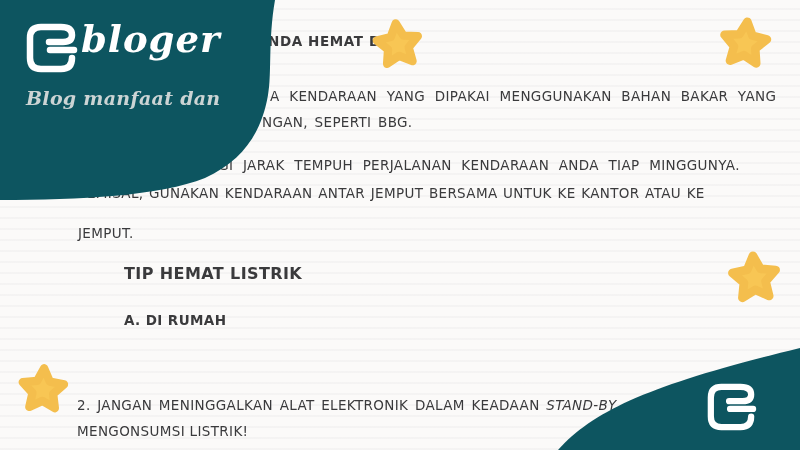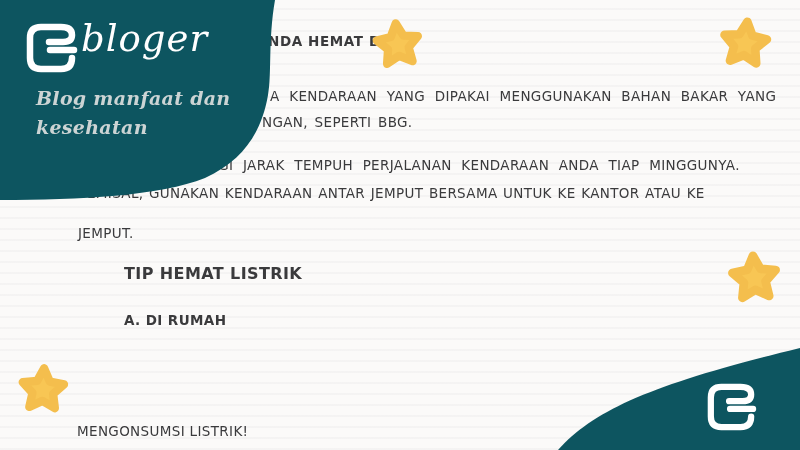--- a/index.html
+++ b/index.html
@@ -30,41 +30,42 @@
   .star polygon{stroke:#f4be4d;}
   .star-tc{left:366px;top:13px;transform:rotate(-6deg);}
   .star-tr{left:712px;top:11px;transform:rotate(6deg);}
   .star-mr{left:721px;top:245px;transform:rotate(-4deg);}
   .star-bl{left:11px;top:358px;transform:rotate(3deg);}
   .brand{position:absolute;left:0;top:0;z-index:4;}
   .logo-row{position:absolute;left:24px;top:23px;width:300px;height:66px;}
   .logo-icon{position:absolute;left:0;top:0;}
   .logo-icon-br{position:absolute;left:705px;top:383px;z-index:4;}
   .logo-text{position:absolute;left:57px;top:-6px;color:#ffffff;
-             font-family:"DejaVu Serif",serif;font-style:italic;font-weight:normal;
+             font-family:"DejaVu Serif",serif;font-style:italic;font-weight:bold;
              font-size:37px;letter-spacing:1px;}
-  .tagline{position:absolute;left:36px;top:84px;width:230px;
+  .tagline{position:absolute;left:26px;top:84px;width:230px;
            font-family:"DejaVu Serif",serif;font-style:italic;font-weight:bold;
            font-size:19px;line-height:29px;color:#ccd4d4;letter-spacing:.3px;}
 </style>
 </head>
 <body>
 
 <div id="stage">
 
   <div class="paper"></div>
 
   <div class="docline l-bbm">NDA HEMAT BBM</div>
   <div class="docline l-p1a">A KENDARAAN YANG DIPAKAI MENGGUNAKAN BAHAN BAKAR YANG</div>
   <div class="docline l-p1b">NGAN, SEPERTI BBG.</div>
   <div class="docline l-p2a">RANGI JARAK TEMPUH PERJALANAN KENDARAAN ANDA TIAP MINGGUNYA.</div>
   <div class="docline l-p2b">SEMISAL, GUNAKAN KENDARAAN ANTAR JEMPUT BERSAMA UNTUK KE KANTOR ATAU KE</div>
   <div class="docline l-p2c">JEMPUT.</div>
   <div class="docline l-h2">A. DI RUMAH</div>
   <div class="docline l-h1">TIP HEMAT LISTRIK</div>
+  <div class="docline l-i2"><span>2. JANGAN MENINGGALKAN ALAT ELEKTRONIK DALAM KEADAAN </span><span class="italic">STAND-BY</span></div>
   <div class="docline l-i3">MENGONSUMSI LISTRIK!</div>
 
   <svg class="star star-tc" width="64" height="64" viewBox="0 0 100 100">
     <polygon stroke-width="13" stroke-linejoin="round" points="50,16 60,36.3 82.3,39.5 66.2,55.3 70,77.5 50,67 30,77.5 33.8,55.3 17.7,39.5 40,36.3" fill="#f8c654"></polygon>
   </svg>
   <svg class="star star-tr" width="66" height="66" viewBox="0 0 100 100">
     <polygon stroke-width="13" stroke-linejoin="round" points="50,16 60,36.3 82.3,39.5 66.2,55.3 70,77.5 50,67 30,77.5 33.8,55.3 17.7,39.5 40,36.3" fill="#f8c654"></polygon>
   </svg>
   <svg class="star star-mr" width="67" height="67" viewBox="0 0 100 100">
     <polygon stroke-width="13" stroke-linejoin="round" points="50,16 60,36.3 82.3,39.5 66.2,55.3 70,77.5 50,67 30,77.5 33.8,55.3 17.7,39.5 40,36.3" fill="#f8c654"></polygon>
@@ -85,21 +86,20 @@
       <svg class="logo-icon" width="54" height="50" viewBox="0 0 100 100">
         <g fill="none" stroke="#ffffff" stroke-width="13" stroke-linecap="round">
           <path d="M92 70 Q92 92 70 92 L30 92 Q8 92 8 70 L8 30 Q8 8 30 8 L70 8 Q92 8 92 24 Q92 38 74 38 L46 38"></path>
           <path d="M96 54 L48 54"></path>
         </g>
       </svg>
       <div class="logo-text">bloger</div>
     </div>
     <div class="tagline">
       <div>Blog manfaat dan</div>
-      <div>kesehatan</div>
     </div>
   </div>
 
   <svg class="logo-icon-br" width="52" height="48" viewBox="0 0 100 100">
     <g fill="none" stroke="#ffffff" stroke-width="13" stroke-linecap="round">
       <path d="M92 70 Q92 92 70 92 L30 92 Q8 92 8 70 L8 30 Q8 8 30 8 L70 8 Q92 8 92 24 Q92 38 74 38 L46 38"></path>
       <path d="M96 54 L48 54"></path>
     </g>
   </svg>
 

